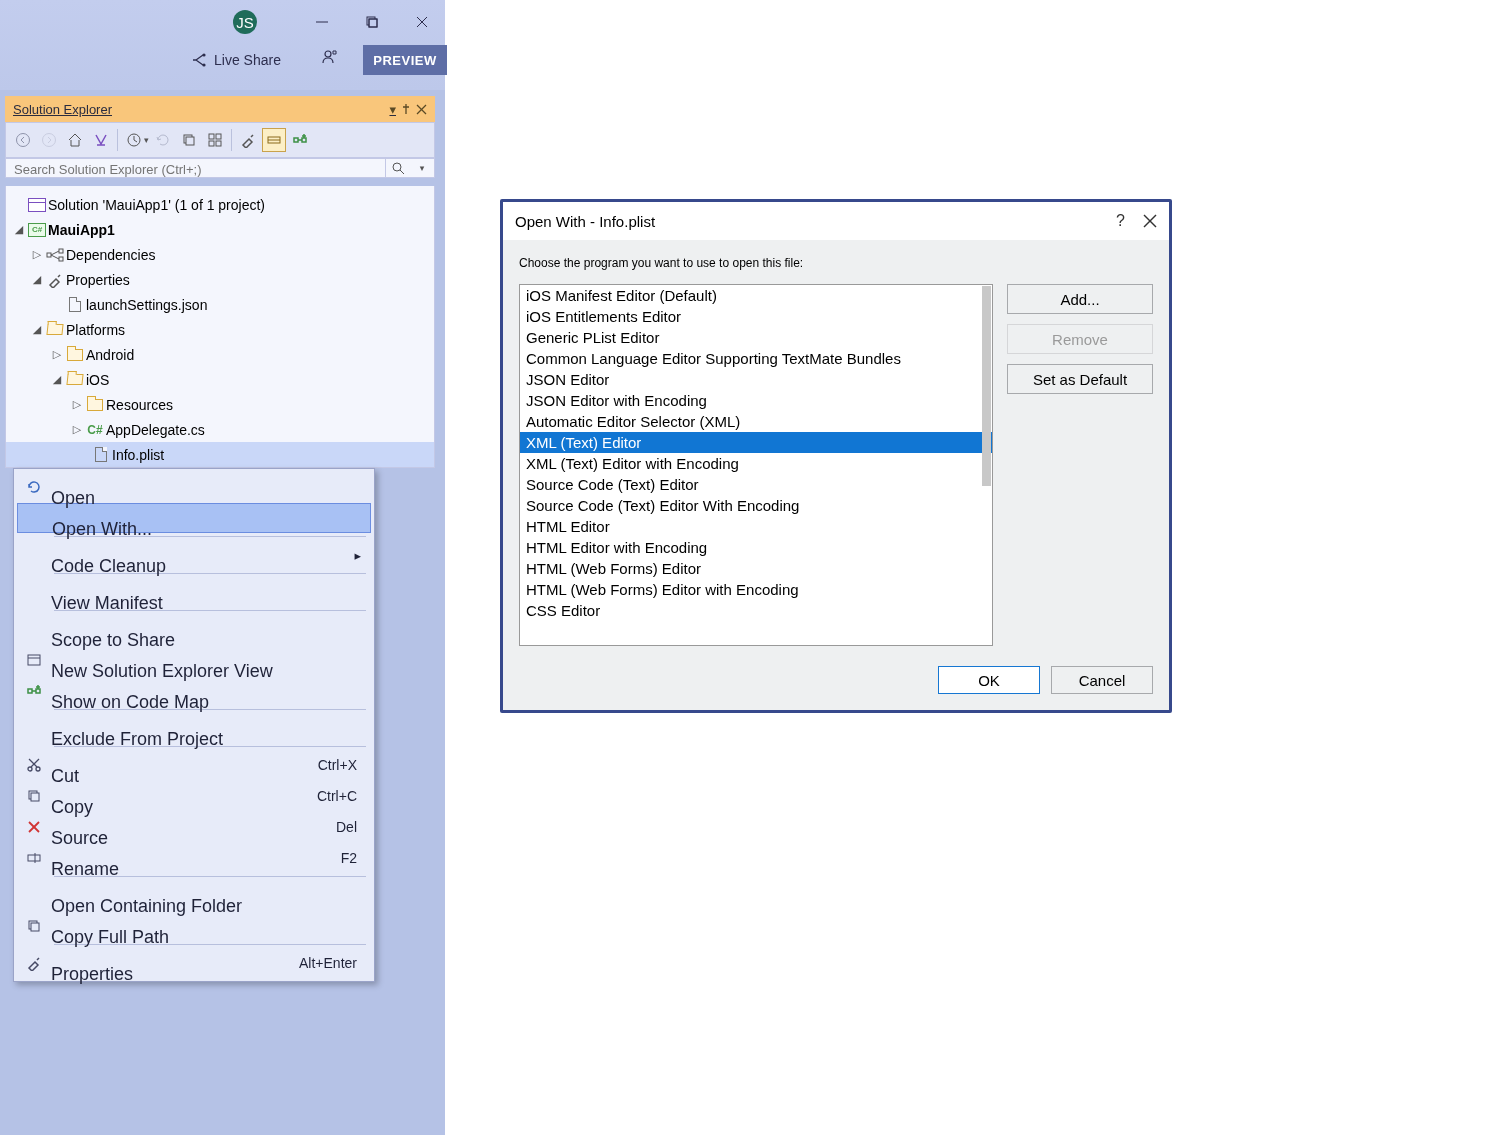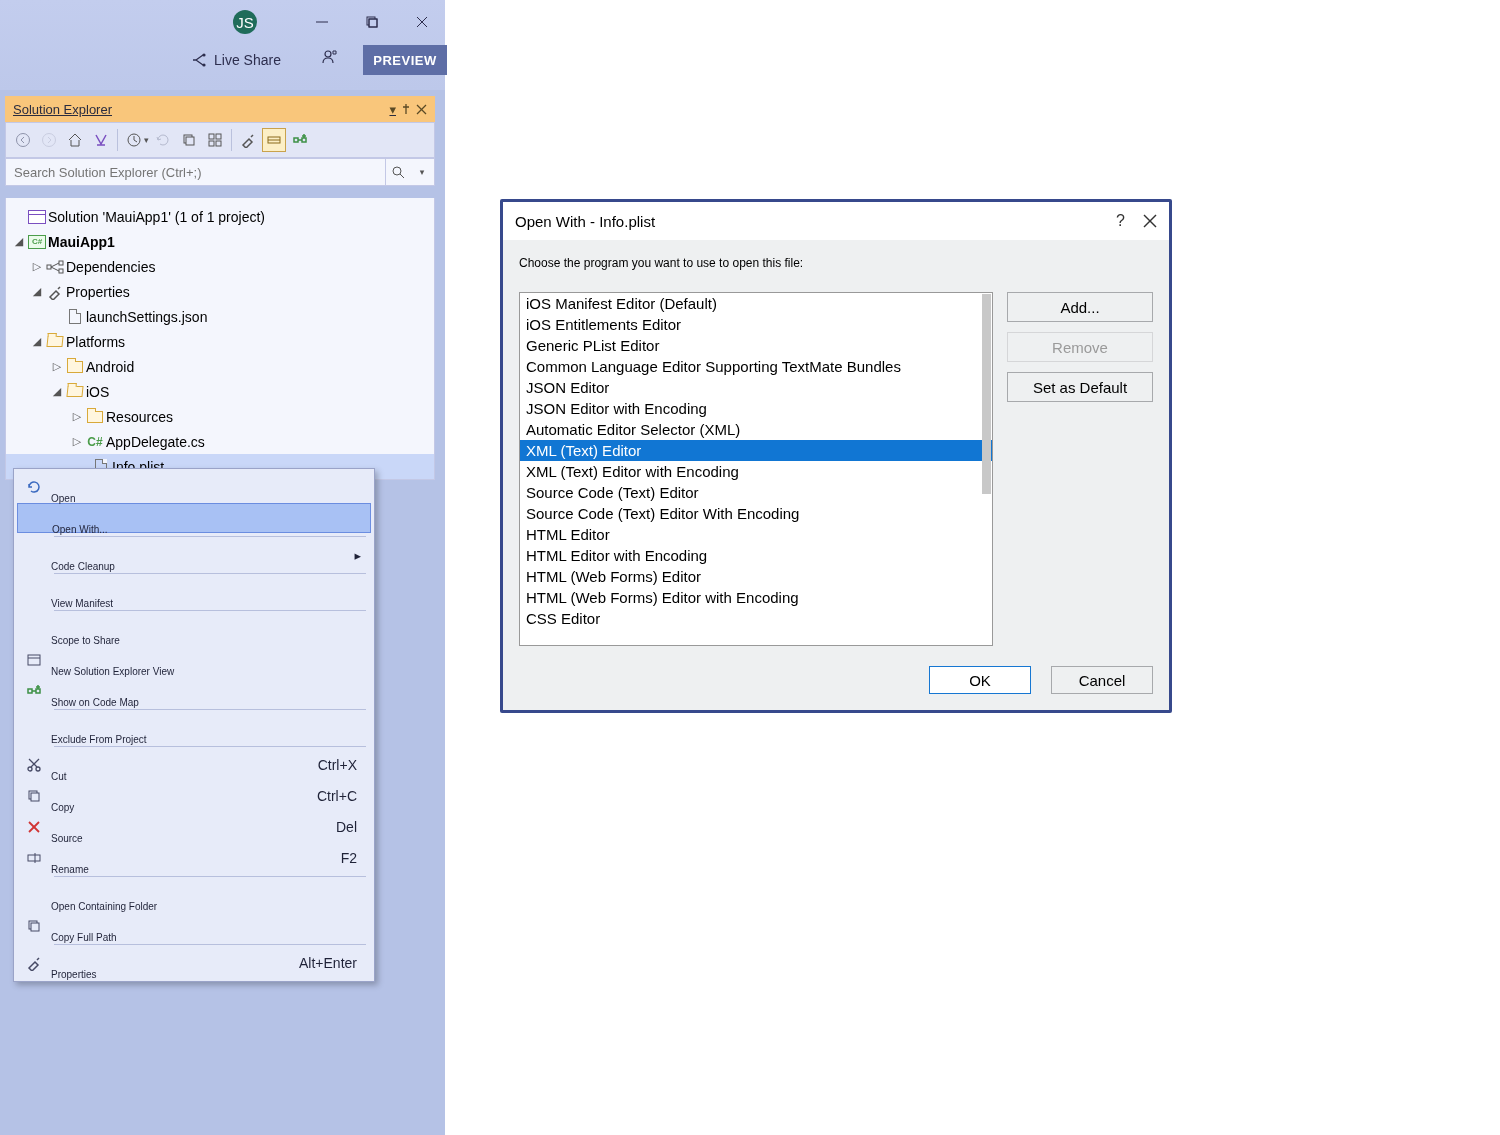--- a/index.html
+++ b/index.html
@@ -41,29 +41,29 @@
   .panel-title-controls { margin-left: auto; display: flex; gap: 4px; color:#5b4a25;}
   .panel-title-controls span{display:flex;align-items:center;}
   .toolbar-line {
     position: absolute; left: 5px; top: 122px; width: 430px; height: 36px;
     background: #e2e6f6; border: 1px solid #c3c8e6; display: flex; align-items: center; gap: 2px; padding: 0 5px;
   }
   .tb-btn{width:24px;height:24px;display:flex;align-items:center;justify-content:center;color:#555;}
   .tb-sep{width:1px;height:22px;background:#bac1dd;margin:0 2px;}
   .tb-btn.active{background:#fcefc6;border:1px solid #c9a24d;}
   .search-box {
-    position: absolute; left: 5px; top: 158px; width: 430px; height: 28px;
-    background: #f4f6fd; border: 1px solid #c3c8e6; display: flex; align-items: center;
+    position: absolute; left: 5px; top: 158px; width: 430px; height: 20px;
+    background: #f4f6fd; border: 1px solid #c3c8e6; display: flex; align-items: flex-end;
   }
   .search-box input { flex:1; border:none; background:transparent; outline:none; font-size:13px; padding:0 8px; color:#555; }
   .search-side { display:flex; align-items:center; border-left:1px solid #c3c8e6; height:100%;}
   .search-side span{width:24px;display:flex;align-items:center;justify-content:center;color:#555;}
 
   .tree {
-    position: absolute; left: 5px; top: 198px; width: 430px;
+    position: absolute; left: 5px; top: 186px; width: 430px;
     background: #f4f6fd; border: 1px solid #c3c8e6; border-top:none; padding-top:6px;
   }
   .node { display:flex; align-items:center; height:25px; padding-left:0;}
   .node .exp{width:14px;display:flex;justify-content:center;color:#555;font-size:11px;}
   .node .ico{width:22px;display:flex;justify-content:center;}
   .node .lbl{font-size:14px;}
   .indent{display:inline-block;}
   .bold{font-weight:600;}
   .sel-row{background:#c9d7f8;}
   .sel-row.full{width:100%;}
@@ -86,50 +86,50 @@
   .context-menu {
     position: absolute; left: 13px; top: 468px; width: 362px;
     background: #e7ebf9; border: 1px solid #9aa3c8; box-shadow: 3px 3px 6px rgba(0,0,0,.25);
     padding: 2px 0;
   }
   .context-menu .cm-item{
     display:flex;align-items:center;height:30px;margin:1px 3px;padding:0;
   }
   .cm-icon{width:34px;display:flex;align-items:center;justify-content:center;color:#474a66;}
   .cm-icon svg{width:16px;height:16px;}
-  .cm-label{flex:1;font-size:10px;color:#1f2238;margin-top:23px;}
+  .cm-label{flex:1;font-size:18px;color:#1f2238;margin-top:23px;}
   .cm-shortcut{font-size:14px;color:#1f2238;padding-right:14px;}
   .cm-arrow{color:#1f2238;padding-right:10px;}
   .cm-sep{height:1px;background:#b7bfdd;margin:3px 8px 3px 40px;}
   .cm-highlight{background:#a8c1f4;border:1px solid #6b8de0;}
 
   
   .dialog-shadow{
     position:absolute;left:500px;top:199px;width:672px;height:514px;
     background:#37498c;border-radius:2px;
   }
   .dialog {
     position:absolute;left:503px;top:202px;width:666px;height:508px;background:#eef0f1;color:#000;
   }
   .dlg-title{height:38px;background:#fff;display:flex;align-items:center;padding:0 12px;font-size:15px;}
   .dlg-title .spacer{flex:1;}
   .dlg-title .q{font-size:16px;color:#333;margin-right:18px;}
   .dlg-title .x{font-size:16px;}
   .dlg-title .x svg{width:14px;height:14px;stroke:#333;stroke-width:1.4;}
   .dlg-body{display:flex;flex-direction:column;padding:16px;height:calc(100% - 38px);}
   .dlg-prompt{font-size:12px;margin-bottom:14px;}
-  .dlg-main{display:flex;gap:14px;flex:1;min-height:0;margin-top:8px;}
+  .dlg-main{display:flex;gap:14px;flex:1;min-height:0;}
   .listbox{flex:1;background:#fff;border:1px solid #999;position:relative;overflow:hidden;}
   .listbox .scroll-hint{position:absolute;right:1px;top:1px;width:9px;height:200px;background:#c8c8c8;}
   .list-item{height:21px;display:flex;align-items:center;padding:0 6px;font-size:15px;}
   .list-item.sel{background:#1176d3;color:#fff;}
   .side-btns{display:flex;flex-direction:column;gap:10px;width:146px;}
   .btn{height:30px;border:1px solid #a7a9ac;background:#eef0f1;display:flex;align-items:center;justify-content:center;font-size:15px;}
   .btn.disabled{color:#9a9a9a;border-color:#d5d6d8;}
-  .dlg-footer{display:flex;justify-content:flex-end;gap:20px;margin-top:20px;}
+  .dlg-footer{display:flex;justify-content:flex-end;gap:11px;margin-top:20px;}
   .dlg-footer .btn{width:102px;height:28px;}
   .btn.primary{border:1.5px solid #1677d2;background:#fff;}
 
   svg{display:block;}
 </style>
 </head>
 <body>
 
 <div class="vs-left">
   <div class="vs-top-gradient"></div>

